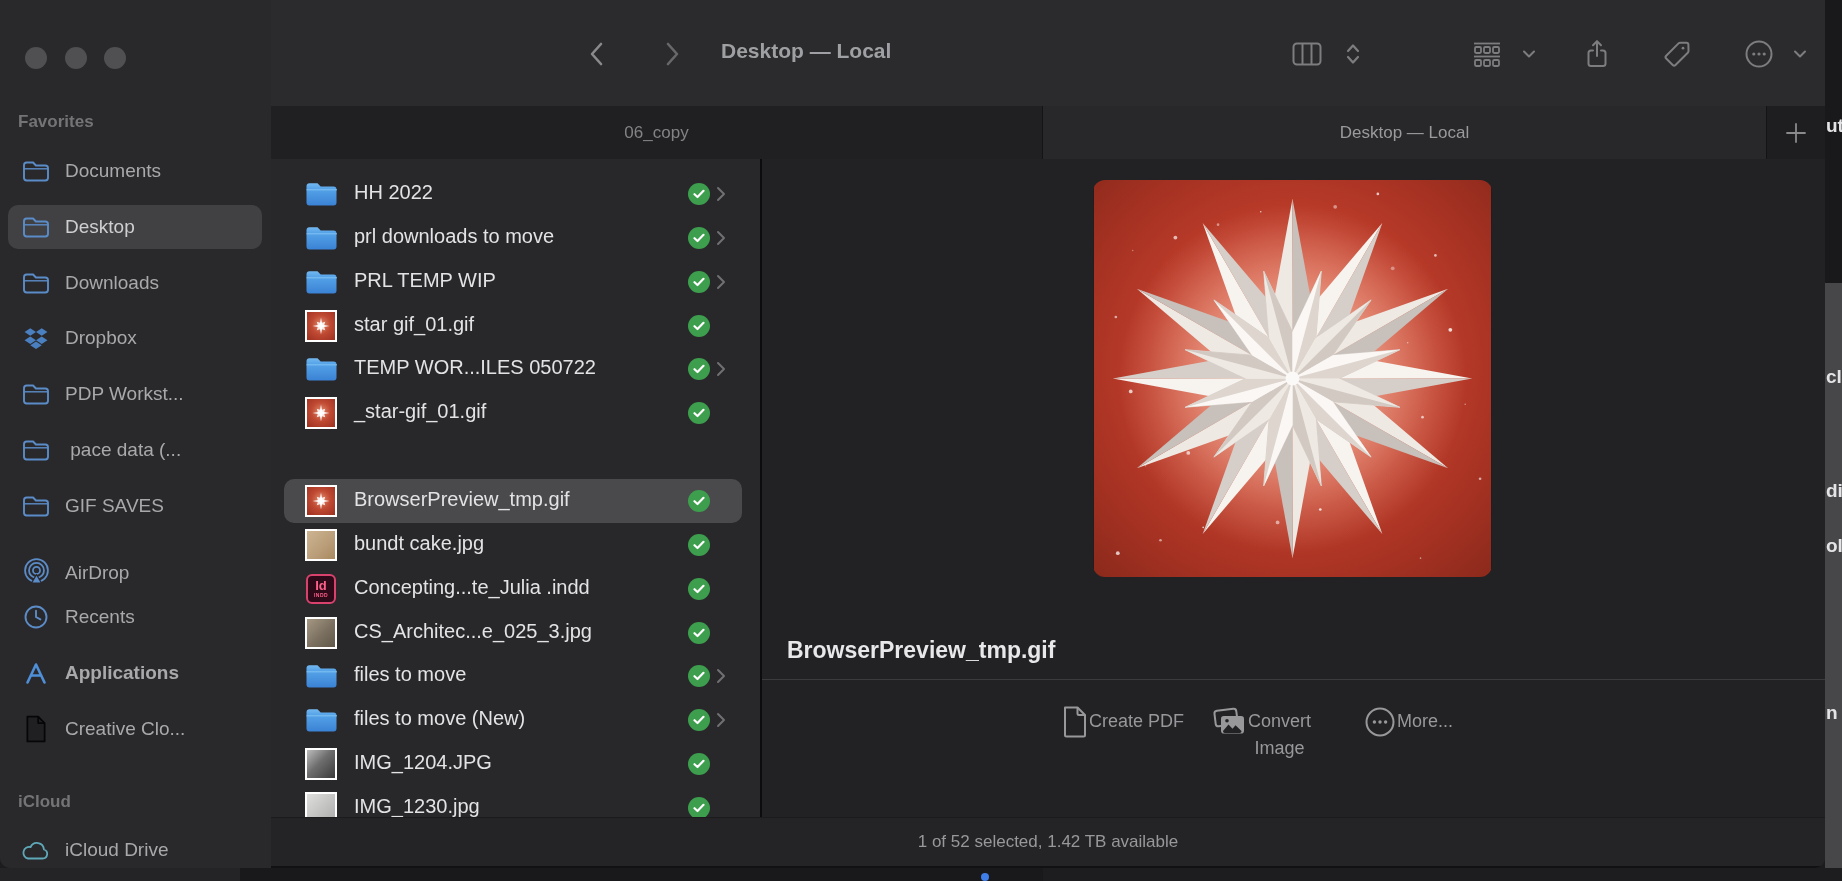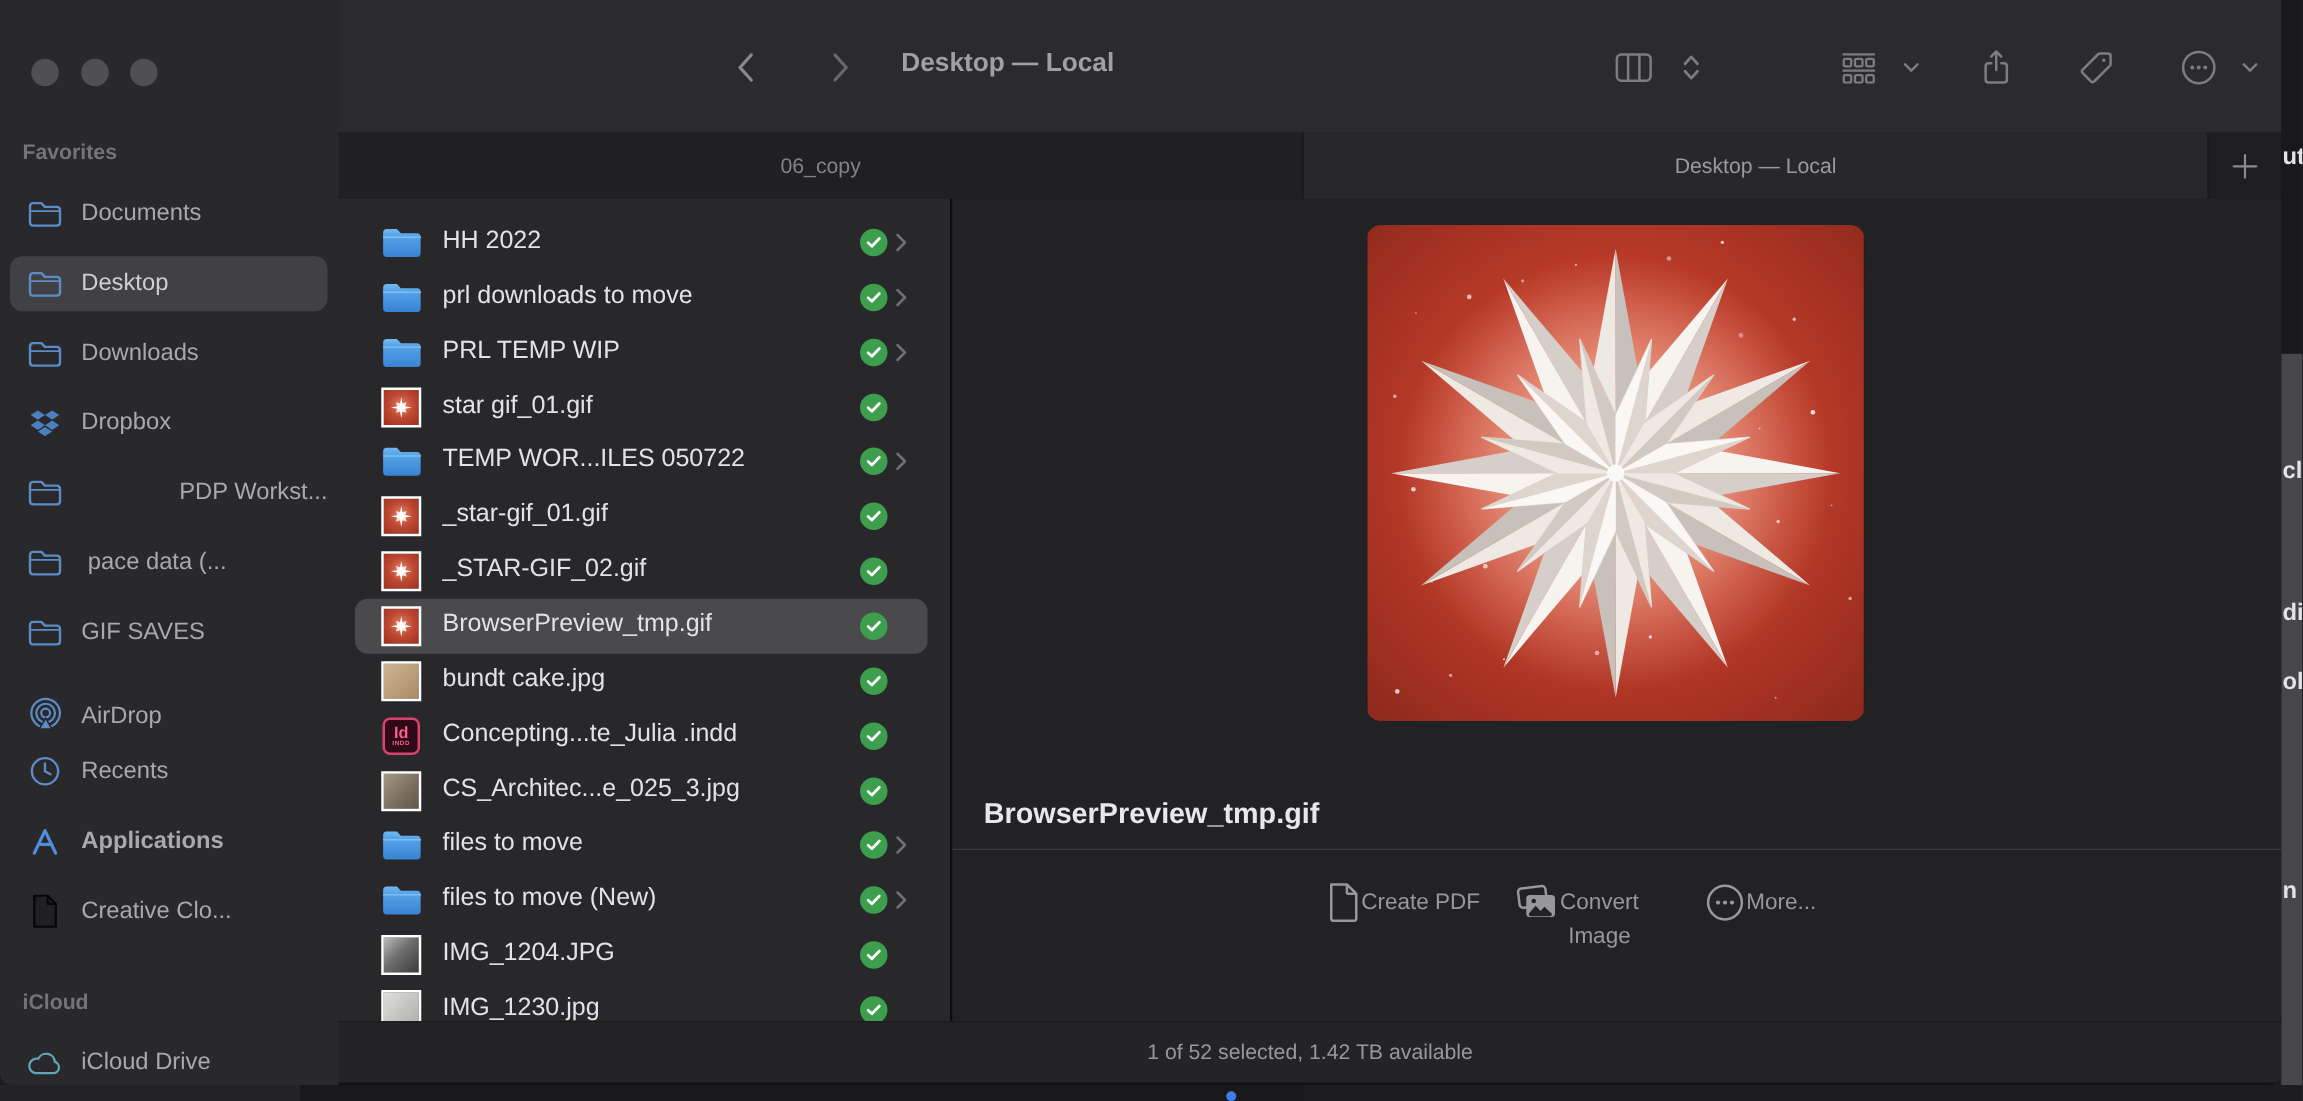--- a/index.html
+++ b/index.html
@@ -125,21 +125,21 @@
           <span class="slabel">Downloads</span>
         </div>
         <div class="side-item" style="top: 316px;">
           <span class="sicon">
             <svg width="26" height="25" viewBox="0 0 25 24" fill="#4a7fc0">
               <path d="M7 2.2 L12.5 5.8 7 9.4 1.5 5.8 Z M18 2.2 L23.5 5.8 18 9.4 12.5 5.8 Z M7 10 L12.5 13.6 7 17.2 1.5 13.6 Z M18 10 L23.5 13.6 18 17.2 12.5 13.6 Z M7 18.4 L12.5 15 18 18.4 12.5 22 Z"></path>
             </svg>
           </span>
           <span class="slabel">Dropbox</span>
         </div>
-        <div class="side-item" style="top: 372px; justify-content: space-between;">
+        <div class="side-item" style="top: 372px;">
           <span class="sicon">
             <svg width="28" height="24" viewBox="0 0 28 24" fill="none" stroke="#5b8cc8" stroke-width="1.9" stroke-linejoin="round">
               <path d="M2 6.2 q0-2.7 2.7-2.7 h6.4 l2.8 3 h9.4 q2.7 0 2.7 2.7 v9.6 q0 2.7-2.7 2.7 H4.7 q-2.7 0-2.7-2.7 z"></path>
               <path d="M2 9.8 h24" stroke-width="1.4"></path>
             </svg>
           </span>
           <span class="slabel">PDP Workst...</span>
         </div>
         <div class="side-item" style="top: 428px;">
           <span class="sicon">
@@ -450,36 +450,20 @@
       <div class="row" style="top: 232px;">
         <span class="ricon">
           <span class="thumb thumb-red">
             <svg width="20" height="20" viewBox="0 0 20 20" fill="#ffffff">
               <path d="M10 1.5 L11.3 8.7 18.5 10 11.3 11.3 10 18.5 8.7 11.3 1.5 10 8.7 8.7 Z"></path>
               <path d="M10 4 L12.1 7.9 16 10 12.1 12.1 10 16 7.9 12.1 4 10 7.9 7.9 Z" opacity="0.85" transform="rotate(45 10 10)"></path>
             </svg>
           </span>
         </span>
         <span class="rlabel">_star-gif_01.gif</span>
-        <span class="rcheck">
-          <svg width="12" height="10" viewBox="0 0 12 10" fill="none" stroke="#ffffff" stroke-width="2.2" stroke-linecap="round" stroke-linejoin="round">
-            <path d="M1.5 5.2 L4.5 8 L10.5 1.8"></path>
-          </svg>
-        </span>
-      </div>
-      <div class="row" style="top: 276px;">
-        <span class="ricon">
-          <span class="thumb thumb-red">
-            <svg width="20" height="20" viewBox="0 0 20 20" fill="#ffffff">
-              <path d="M10 1.5 L11.3 8.7 18.5 10 11.3 11.3 10 18.5 8.7 11.3 1.5 10 8.7 8.7 Z"></path>
-              <path d="M10 4 L12.1 7.9 16 10 12.1 12.1 10 16 7.9 12.1 4 10 7.9 7.9 Z" opacity="0.85" transform="rotate(45 10 10)"></path>
-            </svg>
-          </span>
-        </span>
-        <span class="rlabel">_STAR-GIF_02.gif</span>
         <span class="rcheck">
           <svg width="12" height="10" viewBox="0 0 12 10" fill="none" stroke="#ffffff" stroke-width="2.2" stroke-linecap="round" stroke-linejoin="round">
             <path d="M1.5 5.2 L4.5 8 L10.5 1.8"></path>
           </svg>
         </span>
       </div>
       <div class="row" style="top: 320px;">
         <span class="sel-pill"></span>
         <span class="ricon">
           <span class="thumb thumb-red">

